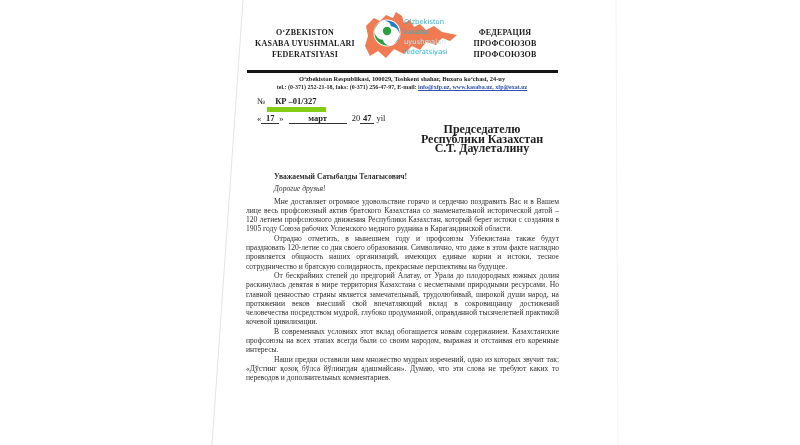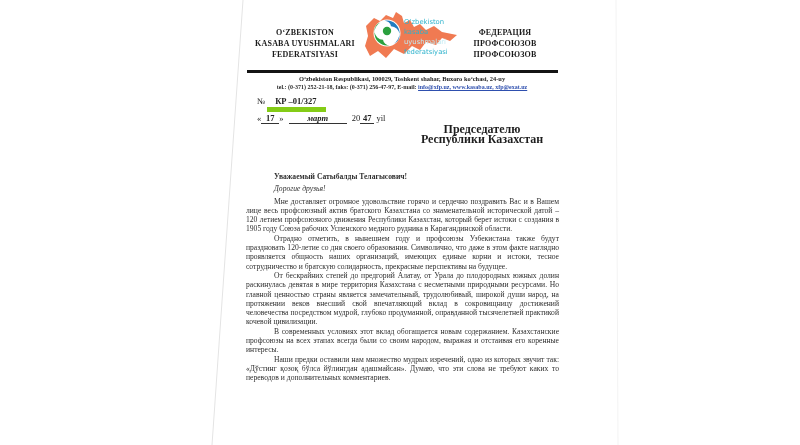--- a/index.html
+++ b/index.html
@@ -27,21 +27,21 @@
            font-size:6px; font-weight:bold; color:#2a2a2a; line-height:8px; }
   .addr2 .links { color:#2e4fae; text-decoration:underline; font-weight:bold; }
 
   .ref-line { position:absolute; left:257px; top:96px; font-size:8.5px; color:#222; }
   .ref-line .num { font-weight:bold; border-bottom:5px solid #84cc16;
                    padding:0 10px 1px 8px; margin-left:2px; }
 
   .date-line { position:absolute; left:257px; top:113px; font-size:8.5px; color:#222; }
   .u { border-bottom:1px solid #333; display:inline-block; text-align:center; }
   .date-day   { font-weight:bold; width:18px; }
-  .date-month { font-weight:bold; width:58px; margin:0 3px;font-style:italic; }
+  .date-month { font-weight:bold; width:58px; margin:0 3px; }
   .date-year  { font-weight:bold; width:14px; }
 
   .recipient { position:absolute; left:404px; top:125px; width:156px; text-align:center;
                font-weight:bold; font-size:12px; line-height:9.6px; color:#1e1e1e; }
 
   .letter-body { position:absolute; left:246px; top:172px; width:313px;
                  font-size:7.6px; line-height:9.3px; text-align:justify;
                  color:#2e2e2e; }
   .letter-body p { text-indent:28px; margin:0; }
   .salutation { font-weight:bold; margin-bottom:3px !important; text-align:left; }
@@ -97,20 +97,21 @@
   <div class="date-line">
     <span>«</span><span class="u date-day">17</span><span>»</span>
     <span class="u date-month">март</span>
     <span>20</span><span class="u date-year">47</span>
     <span>yil</span>
   </div>
 
   <div class="recipient">
     <div>Председателю</div>
     <div>Республики Казахстан</div>
+    <div>С.Т. Даулеталину</div>
   </div>
 
   <div class="letter-body">
     <p class="salutation">Уважаемый Сатыбалды Телагысович!</p>
     <p class="greeting">Дорогие друзья!</p>
     <p>Мне доставляет огромное удовольствие горячо и сердечно поздравить Вас и в Вашем лице весь профсоюзный актив братского Казахстана со знаменательной исторической датой – 120 летием профсоюзного движения Республики Казахстан, который берет истоки с создания в 1905 году Союза рабочих Успенского медного рудника в Карагандинской области.</p>
     <p>Отрадно отметить, в нынешнем году и профсоюзы Узбекистана также будут праздновать 120-летие со дня своего образования. Символично, что даже в этом факте наглядно проявляется общность наших организаций, имеющих единые корни и истоки, тесное сотрудничество и братскую солидарность, прекрасные перспективы на будущее.</p>
     <p>От бескрайних степей до предгорий Алатау, от Урала до плодородных южных долин раскинулась девятая в мире территория Казахстана с несметными природными ресурсами. Но главной ценностью страны является замечательный, трудолюбивый, широкой души народ, на протяжении веков внесший свой впечатляющий вклад в сокровищницу достижений человечества посредством мудрой, глубоко продуманной, оправданной тысячелетней практикой кочевой цивилизации.</p>
     <p>В современных условиях этот вклад обогащается новым содержанием. Казахстанские профсоюзы на всех этапах всегда были со своим народом, выражая и отстаивая его коренные интересы.</p>
     <p>Наши предки оставили нам множество мудрых изречений, одно из которых звучит так: «Дўстинг қозоқ бўлса йўлингдан адашмайсан». Думаю, что эти слова не требуют каких то переводов и дополнительных комментариев.</p>

